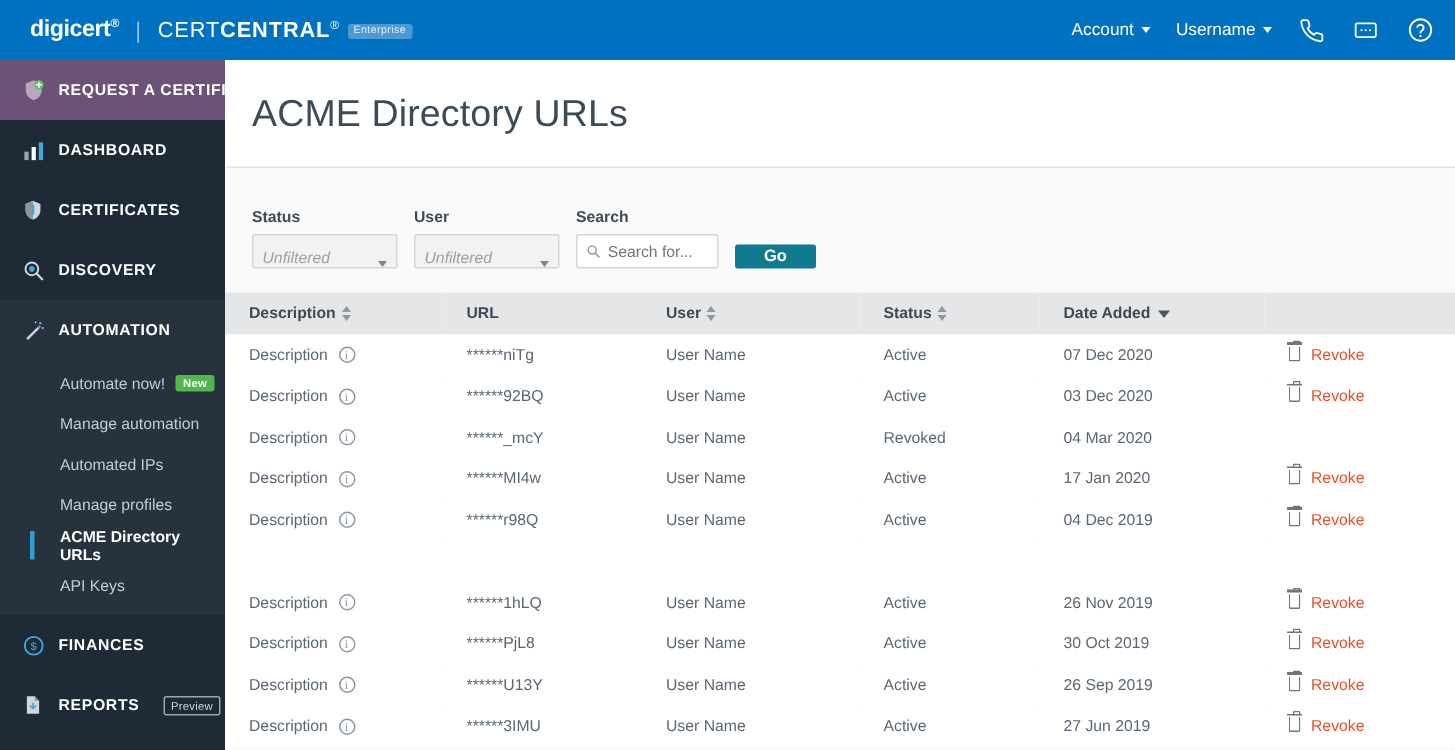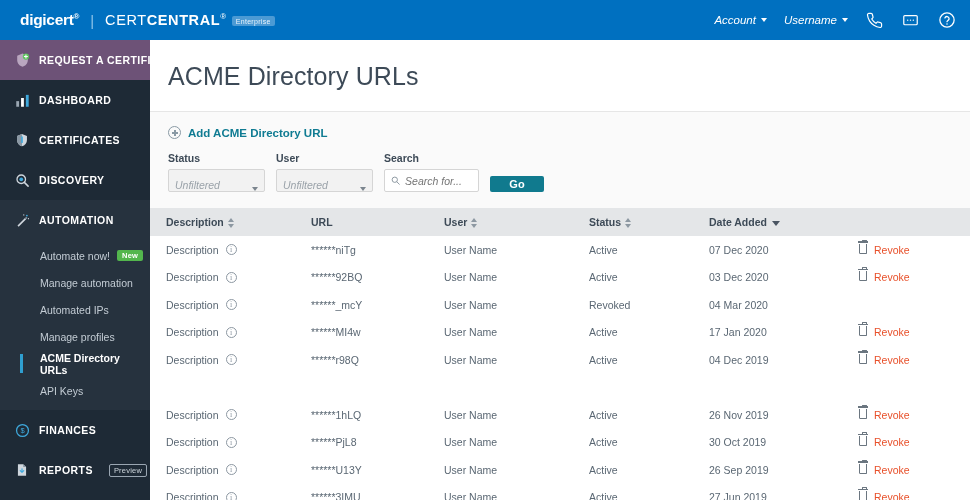--- a/index.html
+++ b/index.html
@@ -20,21 +20,21 @@
   .sup { font-size: 8px; vertical-align: super; }
   .brand-sep { color: #8cc3e8; font-weight: 300; font-size: 15px; padding: 0 2px; }
   .brand-cc { font-size: 14.5px; letter-spacing: 0.6px; }
   .brand-cc b { font-weight: bold; }
   .badge-ent {
     display: inline-block; background: #4b9ad4; color: #e8f3fb;
     font-size: 7px; padding: 1.5px 4px; border-radius: 2px;
     letter-spacing: .3px; vertical-align: middle; margin-left: 5px;
   }
   .topbar-right { margin-left: auto; display: flex; align-items: center; gap: 17px; }
-  .tb-link { font-size: 11.5px; color: #fff; display: flex; align-items: center; gap: 5px; cursor: pointer; font-style: italic; }
+  .tb-link { font-size: 11.5px; color: #fff; display: flex; align-items: center; gap: 5px; cursor: pointer; }
   .caret-d { width:0;height:0;border-left:3.5px solid transparent;border-right:3.5px solid transparent;border-top:4px solid #fff; }
   .tb-icon { width: 19px; height: 19px; display: flex; align-items: center; justify-content: center; cursor: pointer; }
 
   
   .body { flex: 1; display: flex; min-height: 0; }
 
   
   .sidebar { width: 150px; flex: 0 0 150px; background: #1e2a36; overflow: hidden; }
   .nav-req {
     height: 40px; background: #6d5277; display: flex; align-items: center;
@@ -100,21 +100,21 @@
     font-size: 10.5px; color: #9aa2a9; font-style: italic; cursor: pointer;
   }
   .fselect .caret { margin-left: auto; width:0;height:0;
     border-left:3.5px solid transparent;border-right:3.5px solid transparent;border-top:4.5px solid #7b858e; }
   .fsearch {
     width: 95px; height: 23px; background: #fff; border: 1px solid #d5d5d5;
     border-radius: 2px; display: flex; align-items: center; gap: 5px; padding: 0 6px;
   }
   .fsearch input {
     border: none; outline: none; width: 100%; font-size: 10.5px;
-    color: #9aa2a9; font-style: italic; font-family: "Liberation Sans", sans-serif; background: transparent;
+    color: #9aa2a9; font-family: "Liberation Sans", sans-serif; background: transparent;
   }
   .go-btn {
     width: 54px; height: 16px; background: #107a8e; color: #fff;
     font-size: 11px; font-weight: bold; border: none; border-radius: 2px;
     cursor: pointer; font-family: "Liberation Sans", sans-serif;
   }
 
   
   .tbl { width: 100%; margin-top: 16px; border-collapse: collapse; table-layout: fixed; }
   .tbl th {
@@ -315,24 +315,20 @@
         
         
       </div>
     </div>
 
     <div class="main">
       <h1 class="page-title">ACME Directory URLs</h1>
 
       <div class="panel">
 
-        <div class="add-link">
-          <span class="circ-plus"></span>
-          <span>Add ACME Directory URL</span>
-        </div>
 
         <div class="filters">
           <div class="fgroup">
             <span class="flabel">Status</span>
             <div class="fselect">
               <span>Unfiltered</span>
               <span class="caret"></span>
             </div>
           </div>
           <div class="fgroup">

